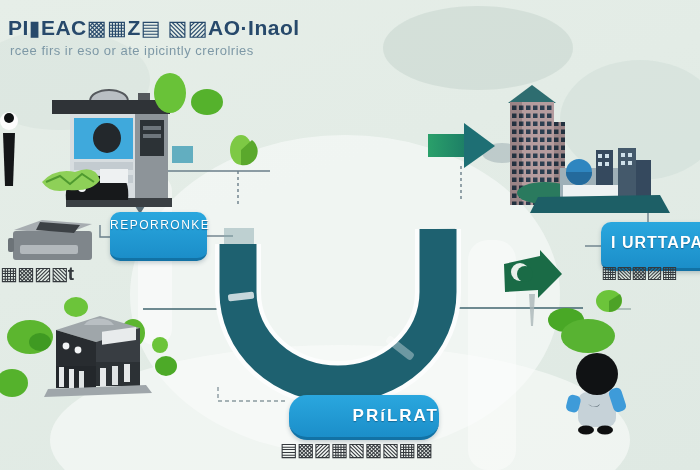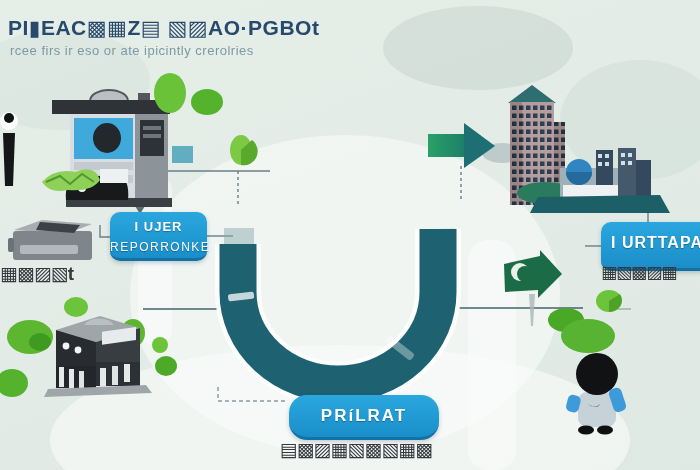--- a/index.html
+++ b/index.html
@@ -25,21 +25,21 @@
     box-shadow:0 2px 4px rgba(40,70,90,.25);
   }
   .node .l1{font-weight:bold;font-size:13px;letter-spacing:1px;padding-top:7px;
     text-shadow:0 1px 1px rgba(0,40,70,.4);}
   .node .l2{font-size:12px;letter-spacing:1.5px;margin-top:6px;
     text-shadow:0 1px 1px rgba(0,40,70,.4);}
   .node-user{left:110px;top:212px;width:97px;height:46px;}
   .node-urttapa{left:601px;top:222px;width:110px;height:46px;}
   .node-urttapa .l1{font-size:16px;padding-top:12px;text-align:left;padding-left:10px;}
   .node-prigrat{left:289px;top:395px;width:150px;height:42px;border-radius:18px;}
-  .node-prigrat .l1{font-size:17px;padding-top:11px;letter-spacing:2px;}
+  .node-prigrat .l1{font-size:17px;padding-top:11px;letter-spacing:2px;text-align:right;}
   
   .caption{font-weight:bold;color:#34393d;white-space:nowrap;letter-spacing:-1px;}
   .cap-left{left:0px;top:262px;font-size:19px;width:112px;overflow:hidden;}
   .cap-right{left:601px;top:262px;font-size:17px;width:99px;overflow:hidden;}
   .cap-bottom{left:256px;top:438px;font-size:19px;width:200px;text-align:center;overflow:hidden;}
 </style>
 </head>
 <body>
 
 <div id="canvas">
@@ -224,26 +224,25 @@
       <rect x="578" y="392" width="38" height="35" rx="9" fill="#c6d2d8"></rect>
       <rect x="567" y="395" width="13" height="17" rx="5" fill="#3e9bd9" transform="rotate(14 573 403)"></rect>
       <rect x="611" y="388" width="13" height="24" rx="5" fill="#3e9bd9" transform="rotate(-18 617 400)"></rect>
       <circle cx="597" cy="374" r="21" fill="#101214"></circle>
       <path d="M588 404 q6 6 12 0 q-3 6 -12 0 Z" fill="#52616b"></path>
       <ellipse cx="586" cy="430" rx="8" ry="4.5" fill="#0e0f10"></ellipse>
       <ellipse cx="605" cy="430" rx="8" ry="4.5" fill="#0e0f10"></ellipse>
     </g>
   </svg>
 
-  <div class="abs title title-left">PI▮EAC▩▦Z▤ ▧▨AO·PGBOt</div>
+  <div class="abs title title-left">PI▮EAC▩▦Z▤ ▧▨AO·Inaol</div>
   <div class="abs subtitle sub-left">rcee firs ir eso or ate ipicintly crerolries</div>
 
 
   <div class="abs node node-user">
-    <div class="l1">I UJER</div>
     <div class="l2">REPORRONKE</div>
   </div>
 
   <div class="abs node node-urttapa">
     <div class="l1">I URTTAPA</div>
   </div>
 
   <div class="abs node node-prigrat">
     <div class="l1">PRíLRAT</div>
   </div>

